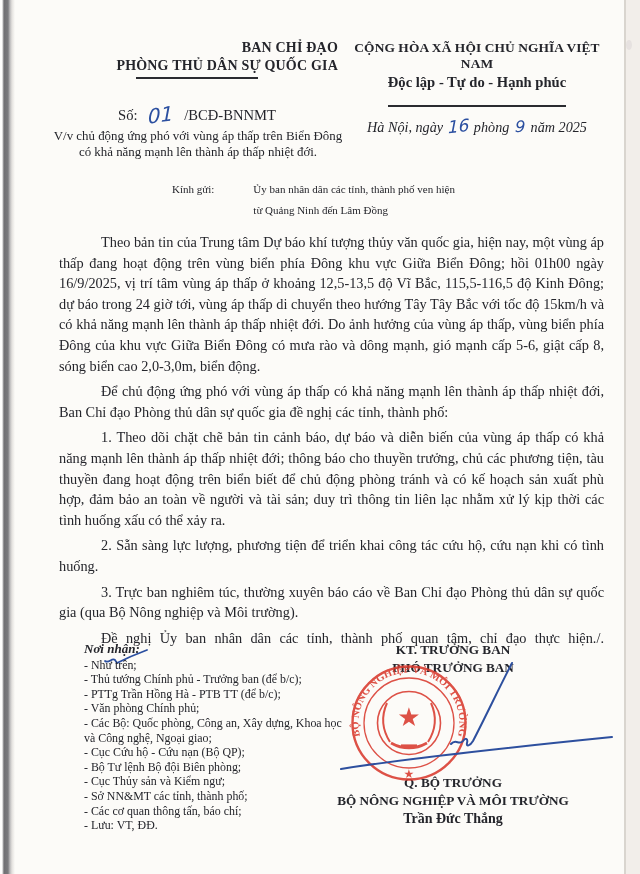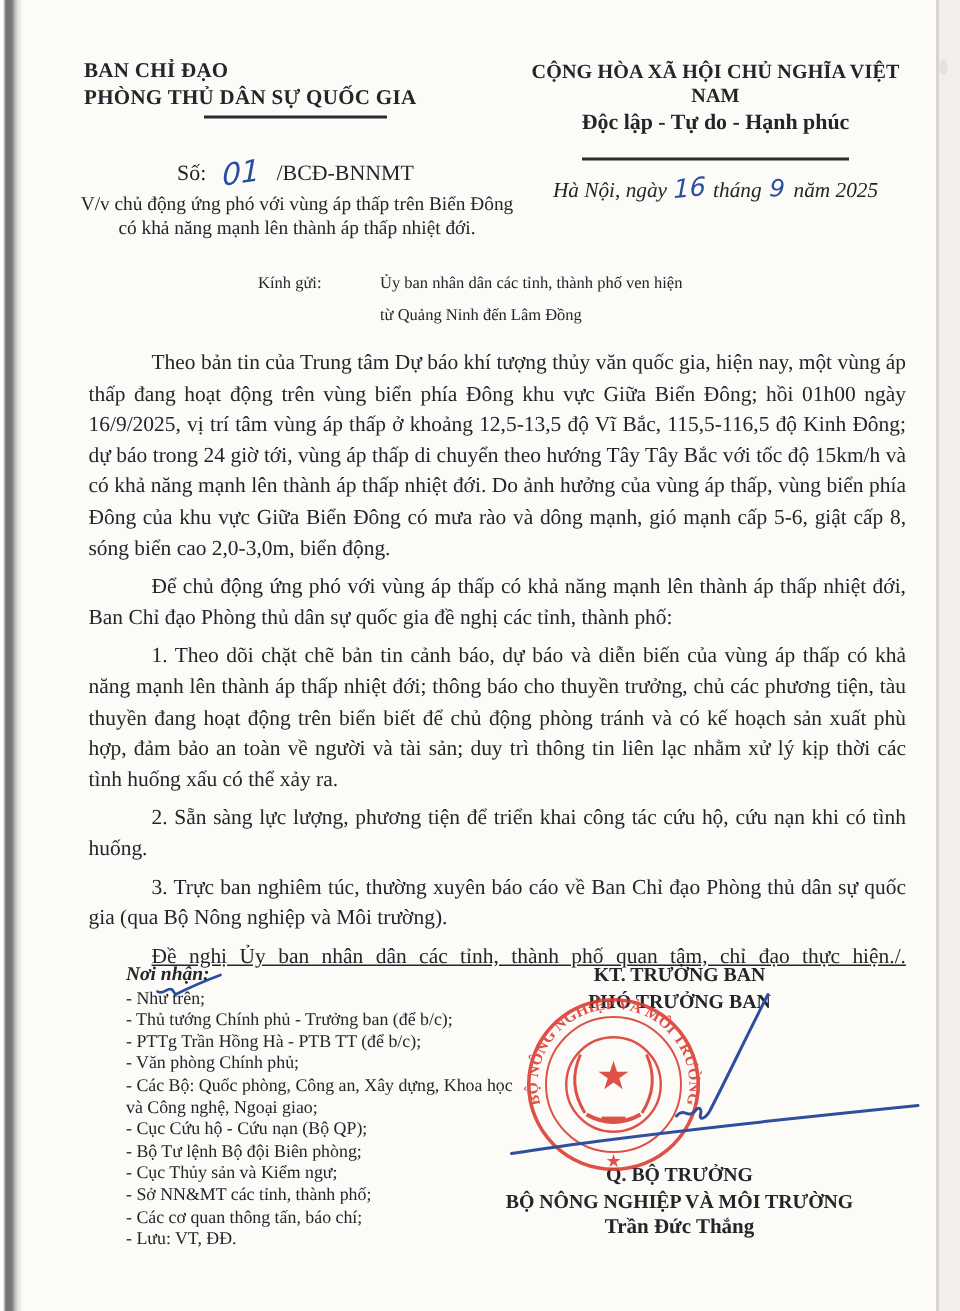--- a/index.html
+++ b/index.html
@@ -10,21 +10,21 @@
     color:#24252b;
   }
   
   .edge-left{position:absolute;left:0;top:0;bottom:0;width:15px;
     background:linear-gradient(90deg,#fdfdfc 0px,#fdfdfc 2px,#6f6f72 4px,#7a7a7d 8px,#bdbcbd 10px,#e4e2df 12px,rgba(252,251,248,0) 15px);}
   .edge-right{position:absolute;right:14px;top:0;bottom:0;width:2px;background:#d9d5cf;}
   .edge-right-pad{position:absolute;right:0;top:0;bottom:0;width:14px;background:#f2eeea;}
   .smudge{position:absolute;left:626px;top:40px;width:6px;height:10px;background:#ded8d8;border-radius:50%;opacity:.6;}
 
   .hdr{position:absolute;top:40px;left:56px;width:560px;display:flex;}
-  .hdr-left{width:282px;text-align:left;}
+  .hdr-left{width:282px;text-align:right;}
   .hdr-right{width:278px;text-align:center;}
   .org1{font-weight:bold;font-size:14px;letter-spacing:.2px;}
   .org2{font-weight:bold;font-size:14px;margin-top:2px;letter-spacing:.2px;}
   .org-rule{width:122px;height:2px;background:#2a2b30;margin:3px auto 0;}
   .nat1{font-weight:bold;font-size:13.4px;letter-spacing:.1px;}
   .motto{display:inline-block;font-weight:bold;font-size:14.6px;margin-top:2px;
     border-bottom:2px solid #2a2b30;padding-bottom:14px;}
   .dateline{font-style:italic;font-size:14.2px;margin-top:9px;white-space:nowrap;}
   .hand{color:#2b4fa0;font-family:"DejaVu Sans",sans-serif;font-style:italic;font-weight:400;
     display:inline-block;transform:rotate(-6deg) skewX(-6deg);}
@@ -33,21 +33,21 @@
   .refline{position:absolute;top:101px;left:56px;width:282px;text-align:center;font-size:14.6px;}
   .hand-number{font-size:20px;margin:0 7px;transform:rotate(-8deg) skewX(-8deg);position:relative;top:2px;}
   .subject{position:absolute;top:129px;left:48px;width:300px;text-align:center;
     font-size:12.9px;line-height:15.8px;}
   .salutation{position:absolute;top:179px;left:172px;display:flex;font-size:11px;line-height:21px;gap:24px;}
   .salu-label{margin-right:15px;white-space:nowrap;}
   .salu-lines{}
   .body{position:absolute;top:232px;left:59px;width:545px;font-size:14.3px;line-height:20.6px;
     text-align:justify;}
   .body p{margin:0 0 5px;text-indent:42px;}
-  .closing{position:relative;text-decoration:underline;}
+  .closing{position:relative;}
   .flourish{display:inline-block;vertical-align:-3px;margin-left:2px;}
   .footer-recipients{position:absolute;top:642px;left:84px;width:270px;font-size:11.9px;line-height:14.6px;}
   .recipients-heading{font-weight:bold;font-style:italic;font-size:13px;margin-bottom:1px;}
   .sig-head{position:absolute;top:641px;left:322px;width:262px;text-align:center;
     font-weight:bold;font-size:13.2px;line-height:17.5px;z-index:1;}
   .sig-foot{position:absolute;top:774px;left:315px;width:276px;text-align:center;
     font-weight:bold;font-size:13.2px;line-height:17.5px;z-index:1;}
   .sig-name{font-size:14px;margin-top:1px;}
   .seal{position:absolute;left:347px;top:661px;width:124px;height:124px;z-index:2;opacity:.88;}
   .signature{position:absolute;left:333px;top:646px;width:288px;height:145px;z-index:3;}
@@ -67,21 +67,21 @@
       <div class="org1">BAN CHỈ ĐẠO</div>
       <div class="org2">PHÒNG THỦ DÂN SỰ QUỐC GIA</div>
       <div class="org-rule"></div>
     </div>
     <div class="hdr-right">
       <div class="nat1">CỘNG HÒA XÃ HỘI CHỦ NGHĨA VIỆT NAM</div>
       <div><span class="motto">Độc lập - Tự do - Hạnh phúc</span></div>
       <div class="dateline">
         <span>Hà Nội, ngày</span>
         <span class="hand hand-day">16</span>
-        <span>tháng</span>
+        <span>phòng</span>
         <span class="hand hand-month">9</span>
         <span>năm 2025</span>
       </div>
     </div>
   </div>
 
   <div class="refline">
     <span>Số:</span>
     <span class="hand hand-number">01</span>
     <span>/BCĐ-BNNMT</span>

